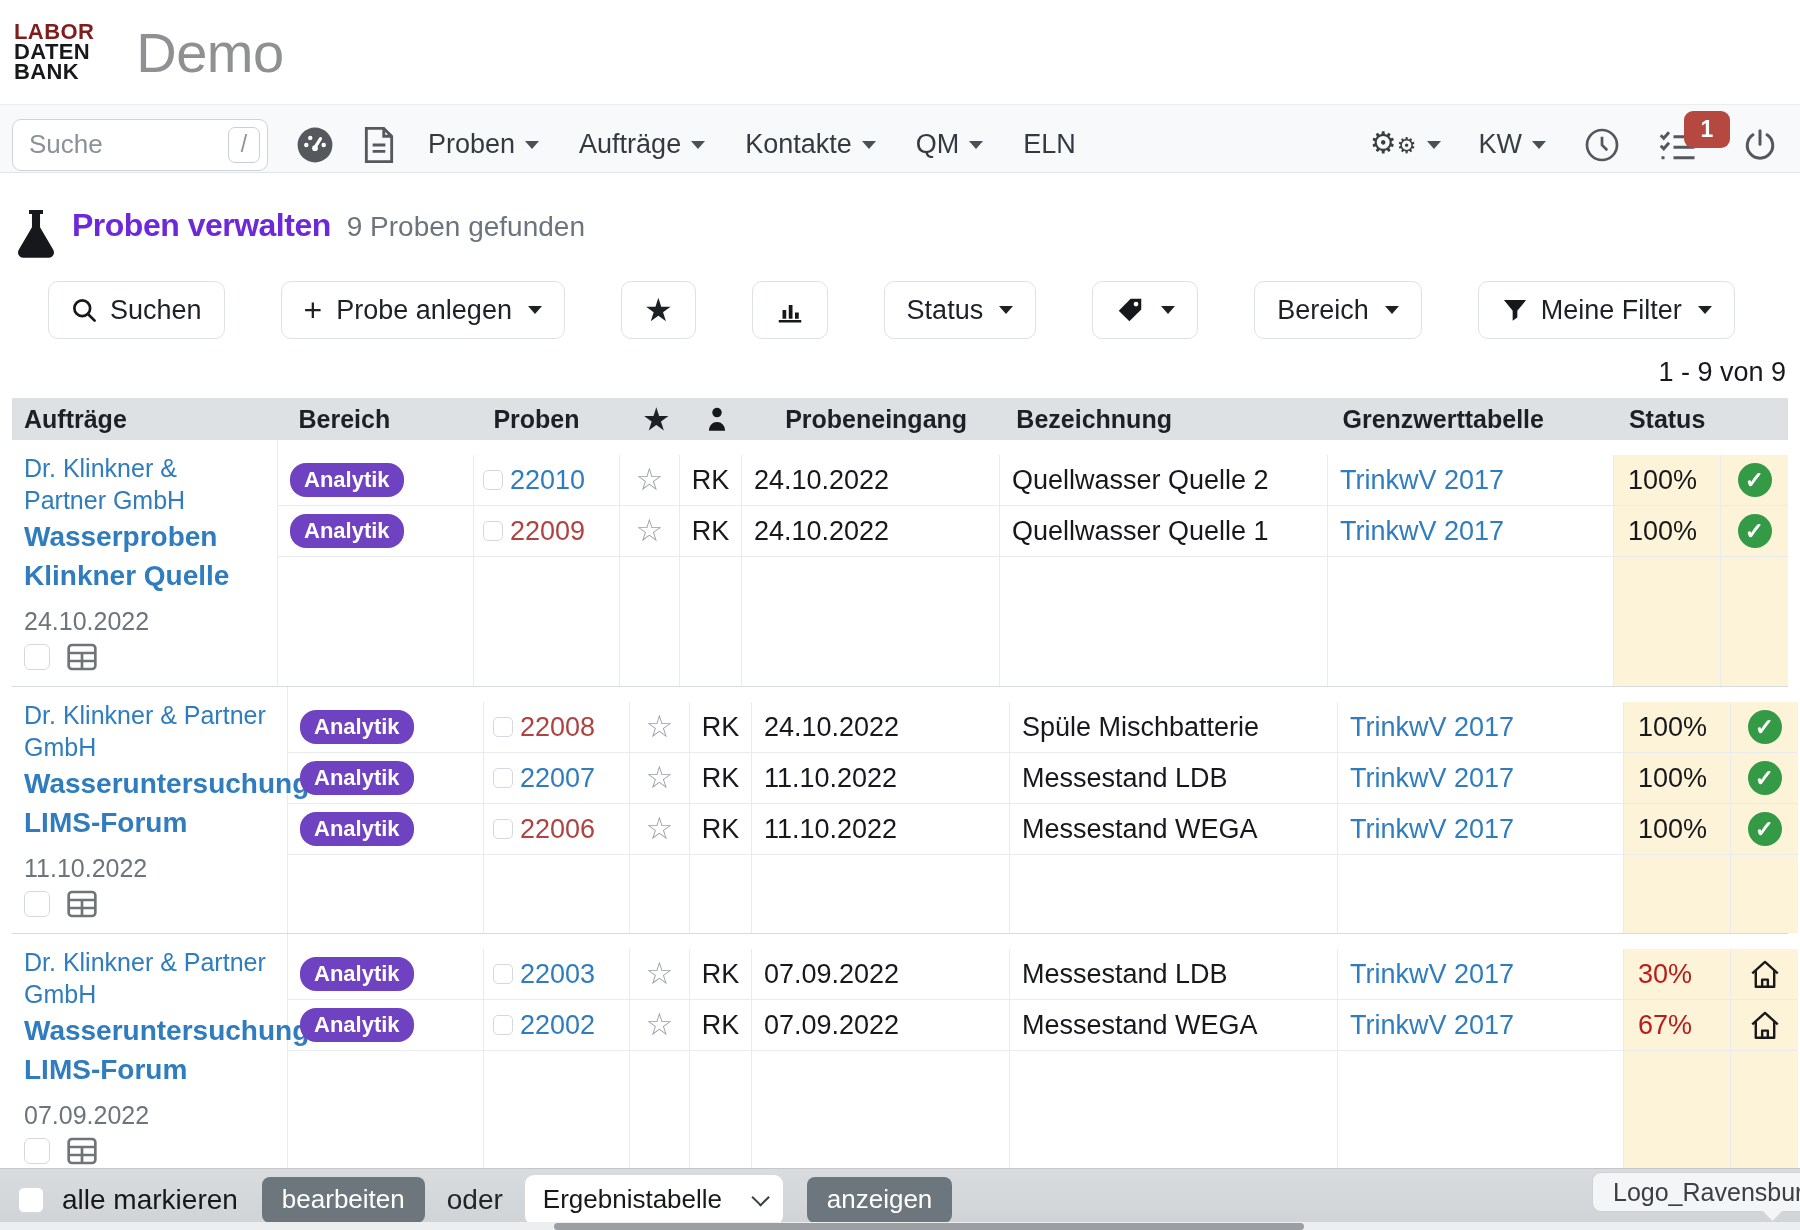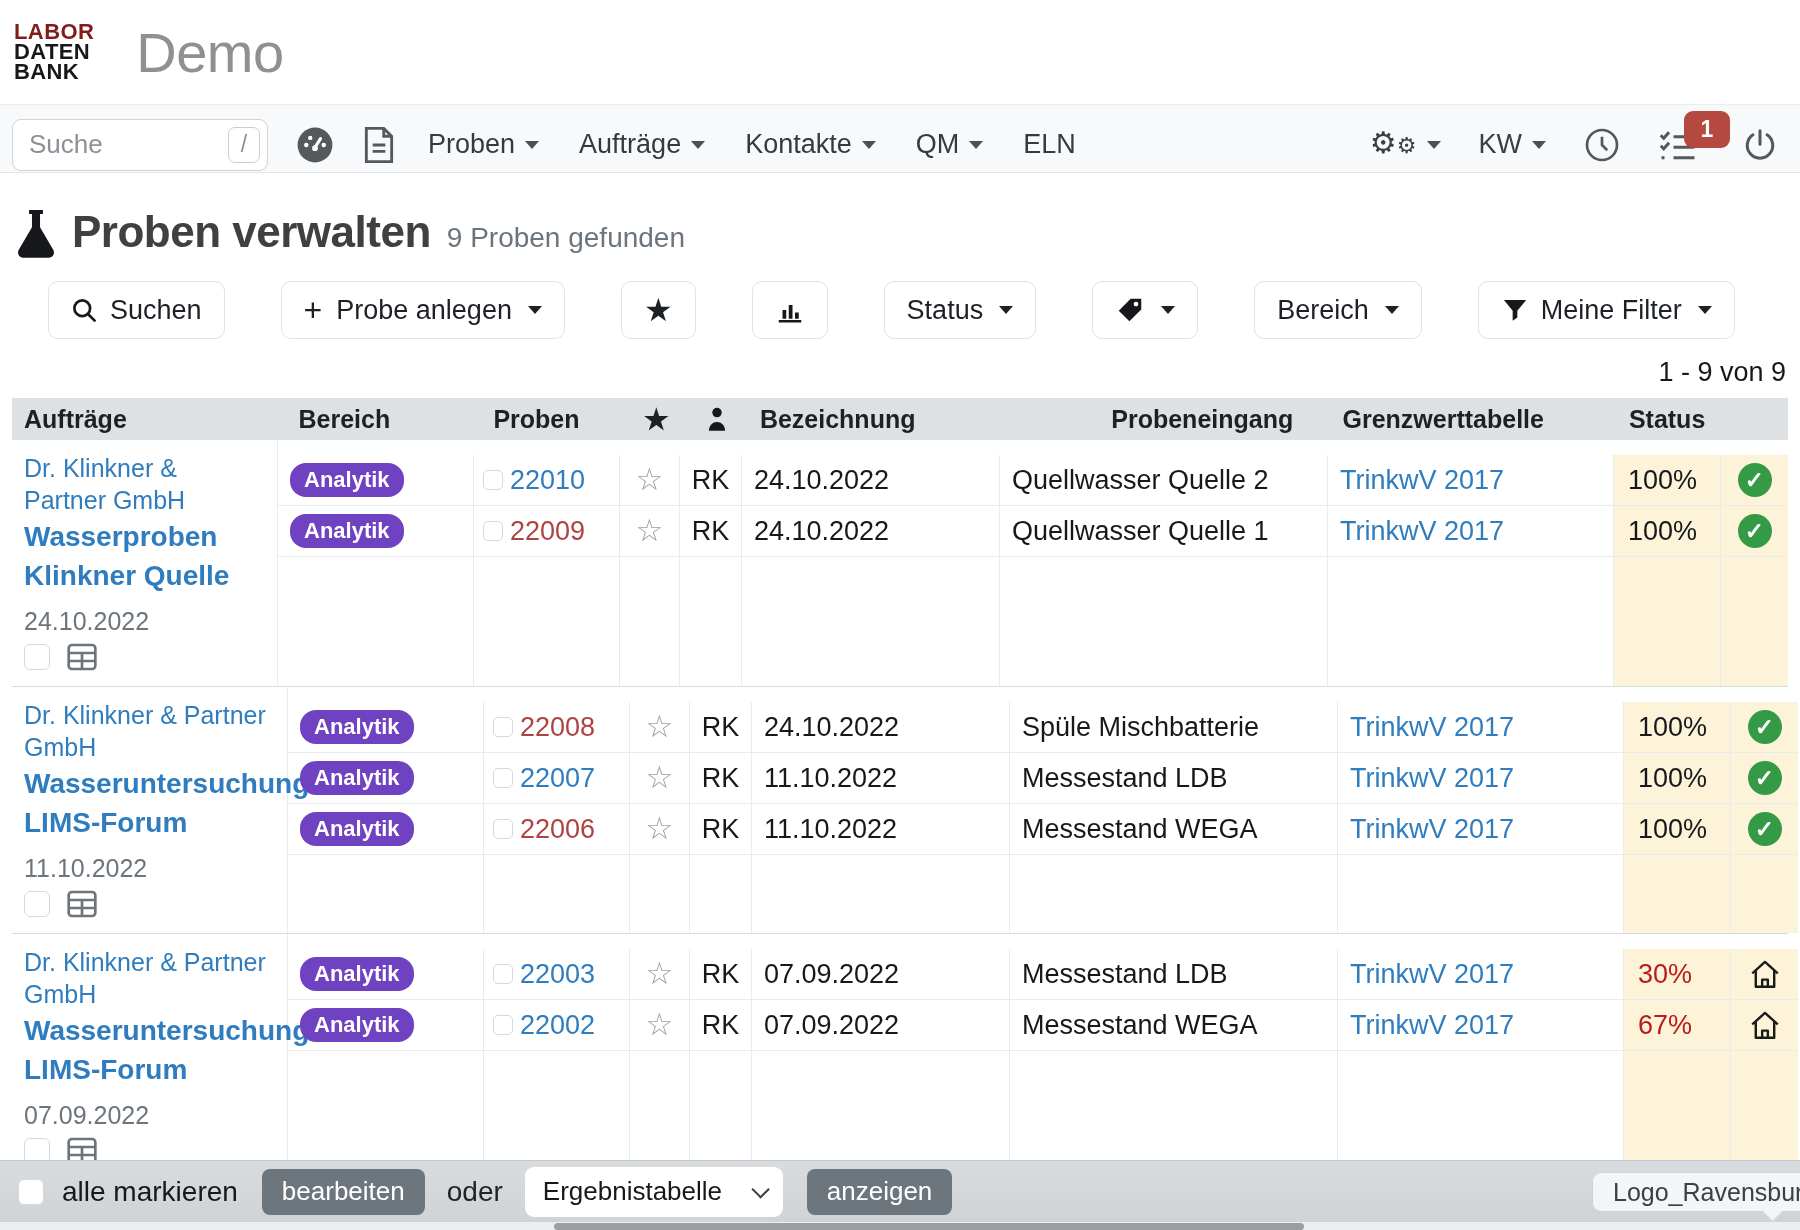--- a/index.html
+++ b/index.html
@@ -32,21 +32,21 @@
   .nav-right { margin-left:auto; display:flex; align-items:center; gap:38px; }
   .nav-right .nav-item { color:#3a3f44; }
   .icon-gray { color:#54585c; }
   .badge-wrap { position:relative; }
   .notif-badge { position:absolute; top:-16px; right:-32px; min-width:46px; height:37px; background:#b5483f;
            color:#fff; font-size:23px; font-weight:bold; border-radius:9px; display:flex; align-items:center; justify-content:center; }
   
   main { padding:0 12px; }
   .page-head { display:flex; align-items:baseline; margin:34px 0 0 2px; }
   .flask { align-self:center; margin-right:14px; }
-  .page-title { font-size:44px; font-weight:bold; color:#404040; letter-spacing:-.5px; }
+  .page-title { font-size:32px; font-weight:bold; color:#6d28d9; letter-spacing:-.5px; }
   .page-sub { font-size:28px; color:#6c757d; margin-left:16px; }
   
   .toolbar { display:flex; gap:20px; margin-top:22px; }
   .tbtn { background:#fff; border:1px solid #dee2e6; border-radius:10px; height:58px; display:flex; align-items:center;
           padding:0 22px; font-size:27px; color:#1d2125; gap:12px; cursor:pointer;margin-left:36px; }
   .tbtn .caret { border-top-color:#1d2125; margin-left:4px; }
   .plus { font-size:32px; font-weight:400; line-height:0; margin-right:2px; }
   .star-filled { font-size:32px; line-height:0; }
   
   .result-count { text-align:right; font-size:27px; color:#16181b; margin:18px 2px 10px 0; }
@@ -79,21 +79,21 @@
   .c3 { padding-left:9px; }
   .star-o { font-size:31px; color:#9aa0a6; line-height:0; }
   .rk { font-size:27px; color:#16181b; }
   .txt { font-size:27px; color:#16181b; }
   .status-bg { background:#fcf3d8; }
   .pct { font-size:27px; }
   .pct.dark { color:#16181b; } .pct.red { color:#b91c1c; }
   .okc { width:34px; height:34px; border-radius:50%; background:#349a46; color:#fff; font-size:23px; font-weight:bold;
          display:flex; align-items:center; justify-content:center; }
   
-  .footerbar { position:absolute; left:0; bottom:8px; width:1800px; height:62px;
+  .footerbar { position:absolute; left:0; bottom:0; width:1800px; height:62px;
          background:linear-gradient(#d9dcdf,#cfd3d6); border-top:1px solid #c3c7ca;
          display:flex; align-items:center; padding-left:18px; }
   .f-label { font-size:28px; color:#16181b; margin-left:18px; }
   .fbtn { background:#6e767d; color:#fff; border:none; border-radius:8px; height:46px; padding:0 20px;
          font-size:26px; font-family:inherit; margin-left:24px; cursor:pointer; }
   .f-or { font-size:28px; margin-left:22px; }
   .fselect { background:#fff; border-radius:9px; height:50px; width:258px; margin-left:22px; display:flex;
          align-items:center; justify-content:space-between; padding:0 18px; font-size:26px; color:#16181b; cursor:pointer; }
   .chev { width:13px; height:13px; border-right:2.5px solid #3c4043; border-bottom:2.5px solid #3c4043;
          transform:rotate(45deg) translateY(-3px); }
@@ -274,22 +274,22 @@
           <span style="font-size:28px;">★</span>
         </div>
       <div class="cell c5 center">
         <span>
           <svg width="26" height="28" viewBox="0 0 24 26" fill="#16181b">
             <circle cx="12" cy="7" r="4.4"></circle>
               <path d="M4.5 24c0-5 3.3-8.2 7.5-8.2s7.5 3.2 7.5 8.2z"></path>
             </svg>
           </span>
       </div>
+      <div class="cell c6 center">Probeneingang</div>
       <div class="cell c7">Bezeichnung</div>
-      <div class="cell c6 center">Probeneingang</div>
       <div class="cell c8">Grenzwerttabelle</div>
       <div class="cell c9" style="padding-left:14px;">Status</div>
       <div class="cell c10"></div>
     </div>
     <div id="tbody">
         <div class="group" style="min-height: 175px;">
           <div class="gleft">
             <a href="#" class="gcompany">Dr. Klinkner &amp; Partner GmbH</a>
             <a href="#" class="gbold">Wasserproben</a>
             <a href="#" class="gbold">Klinkner Quelle</a>

